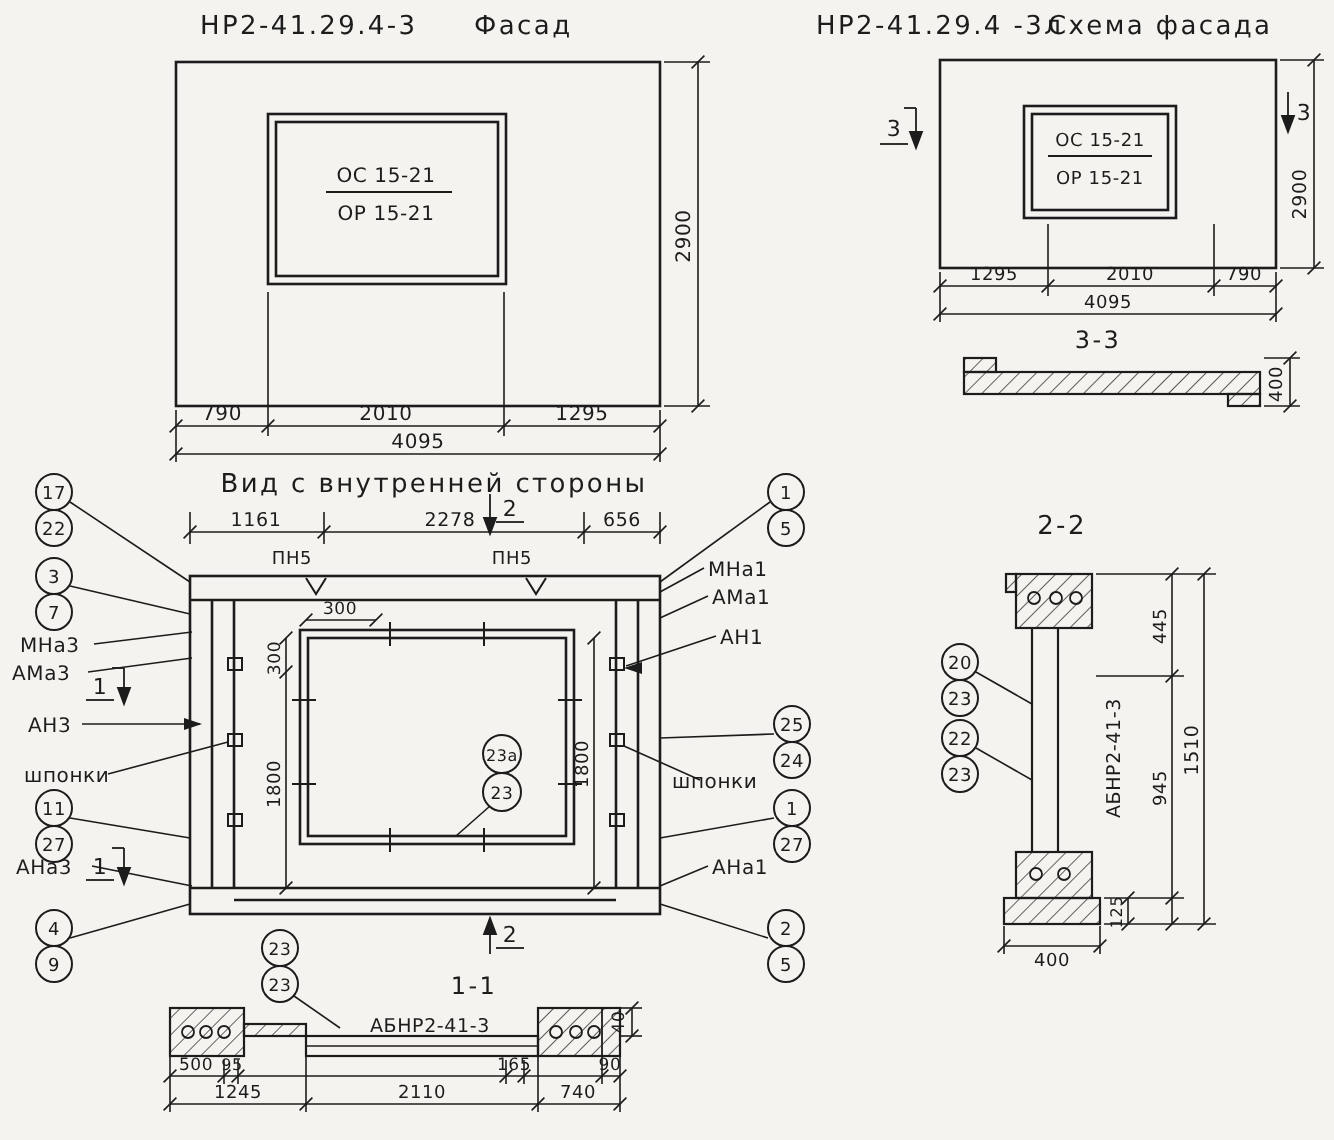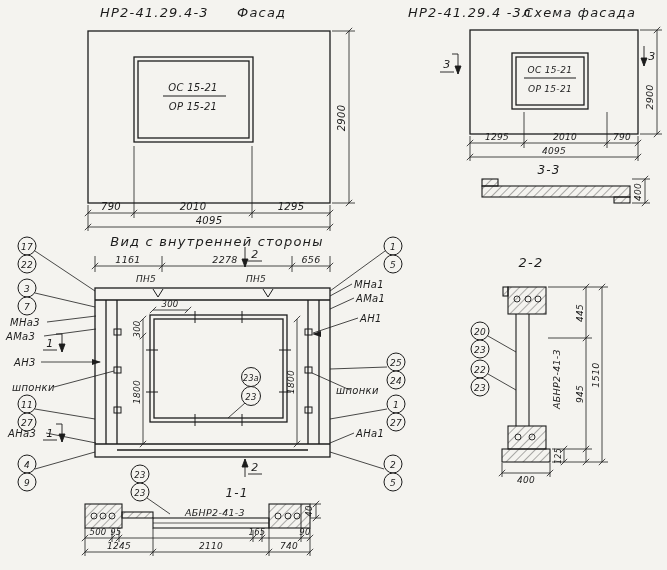--- a/index.html
+++ b/index.html
@@ -1,18 +1,18 @@
 <!DOCTYPE html>
 <html style="--paper: #f4f3ef; --ink: #1c1c1c;"><head>
 <meta charset="utf-8">
 <style>
   :root { --paper:#f4f3ef; --ink:#1c1c1c; }
   html,body{margin:0;padding:0;}
   body{width:667px;height:570px;background:var(--paper);font-family:"DejaVu Sans",sans-serif;}
-  #canvas{position:relative;width:667px;height:570px;background:var(--paper);overflow:hidden;font-style:italic;}
+  #canvas{position:relative;width:667px;height:570px;background:var(--paper);overflow:hidden;}
   svg{color:var(--ink);display:block;}
   text{fill:currentColor;font-family:"DejaVu Sans",sans-serif;letter-spacing:.3px;}
   .mid{text-anchor:middle}
   .t8{font-size:8px}.t85{font-size:8.5px}.t9{font-size:9px}.t95{font-size:9.5px}
   .t10{font-size:10px}.t11{font-size:11px}.t12{font-size:12px}.t13{font-size:13px}
   .ttl{letter-spacing:1.2px}
   .bl{fill:var(--paper);stroke:currentColor;stroke-width:1;}
   .hx{fill:url(#hatch);stroke:currentColor;stroke-width:1.1;}
   .ol{fill:none;stroke:currentColor;}
 </style>

